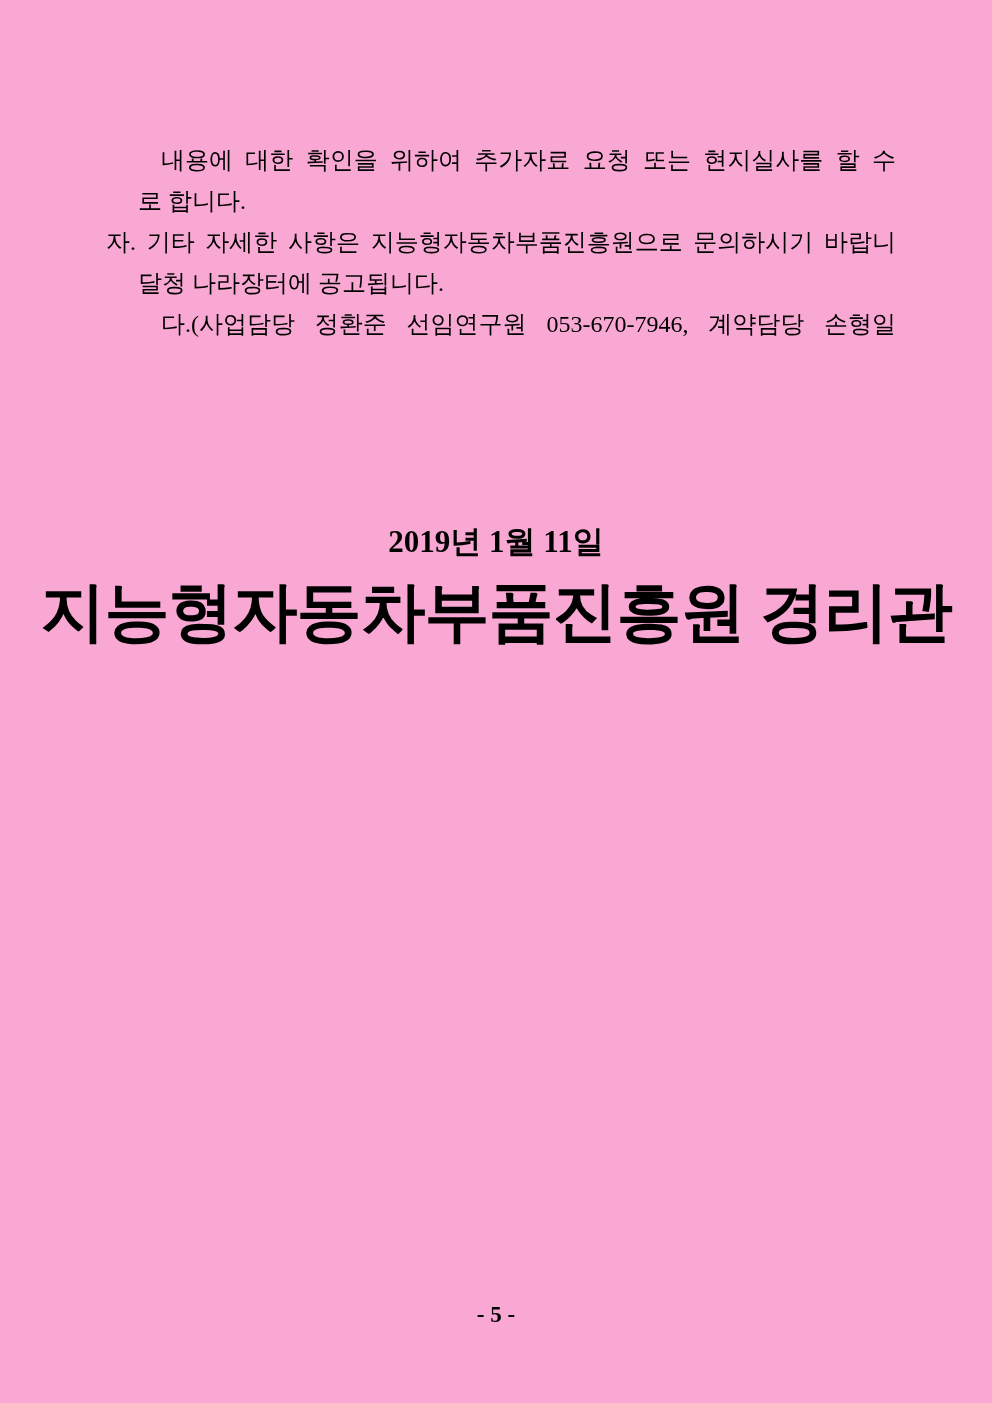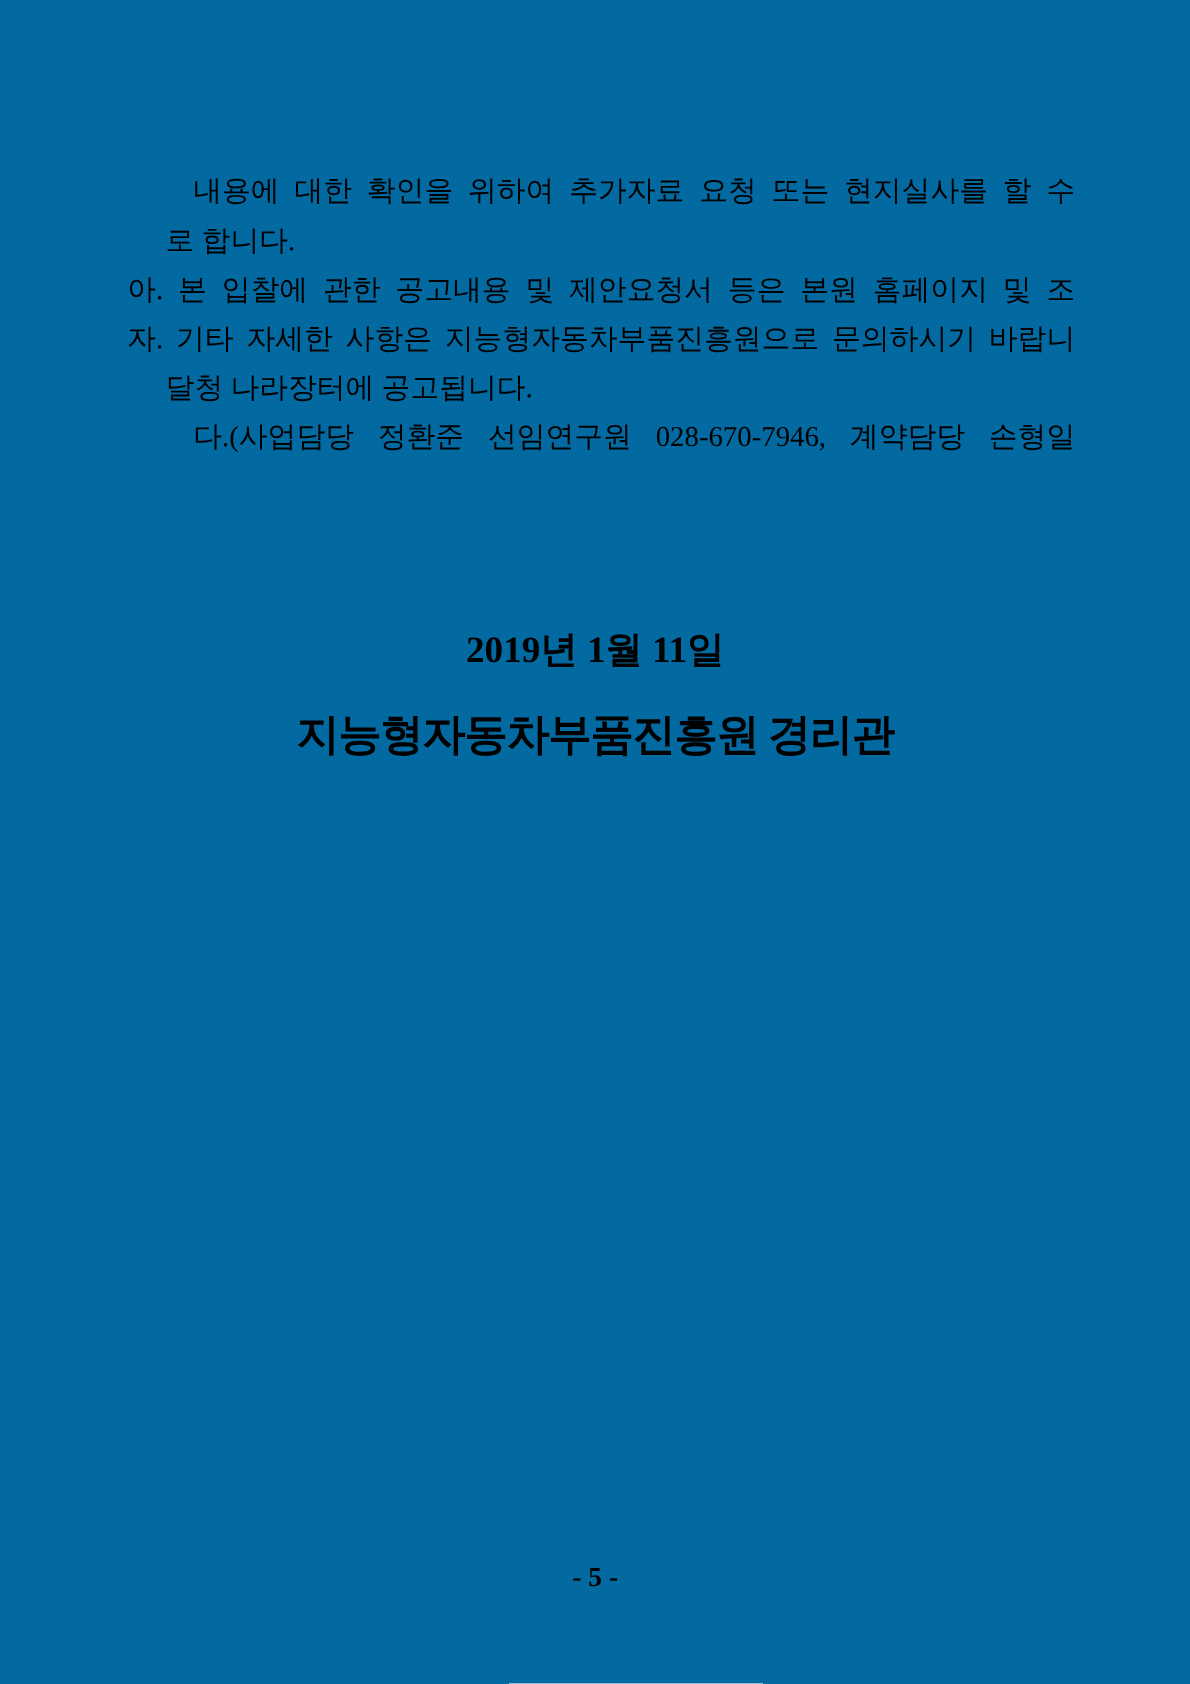--- a/index.html
+++ b/index.html
@@ -4,21 +4,21 @@
 <style>
   html, body {
     margin: 0;
     padding: 0;
     background: #ffffff;
   }
   .page {
     position: relative;
     width: 992px;
     height: 1403px;
-    background: #0369a1;
+    background: #f9a8d4;
     color: #000000;
     font-family: "Liberation Serif", "DejaVu Serif", serif;
     overflow: hidden;
   }
   .doc-body {
     position: absolute;
     left: 106px;
     top: 140px;
     width: 790px;
   }
@@ -52,21 +52,21 @@
     font-weight: bold;
     line-height: 42px;
     letter-spacing: 0px;
   }
   .signature-line {
     position: absolute;
     top: 581px;
     left: 0;
     width: 100%;
     text-align: center;
-    font-size: 36px;
+    font-size: 65px;
     font-weight: bold;
     line-height: 62px;
     letter-spacing: -1px;
     white-space: nowrap;
   }
   .page-footer {
     position: absolute;
     top: 1299px;
     left: 0;
     width: 100%;
@@ -80,30 +80,26 @@
 <body>
 
 <div class="page">
 
   <div class="doc-body">
 
     <div class="line cont">내용에 대한 확인을 위하여 추가자료 요청 또는 현지실사를 할 수</div>
     <div class="line cont para-last">로 합니다.</div>
 
     <div class="line first">
-      <span class="marker">아.</span>
-      <span>본 입찰에 관한 공고내용 및 제안요청서 등은 본원 홈페이지 및 조</span>
-    </div>
-    <div class="line first">
       <span class="marker">자.</span>
       <span>기타 자세한 사항은 지능형자동차부품진흥원으로 문의하시기 바랍니</span>
     </div>
 
     <div class="line cont para-last">달청 나라장터에 공고됩니다.</div>
-    <div class="line cont">다.(사업담당 정환준 선임연구원 028-670-7946, 계약담당 손형일</div>
+    <div class="line cont">다.(사업담당 정환준 선임연구원 053-670-7946, 계약담당 손형일</div>
 
   </div>
 
   <div class="date-line">2019년 1월 11일</div>
 
   <div class="signature-line">지능형자동차부품진흥원 경리관</div>
 
   <div class="page-footer">- 5 -</div>
 
 </div>

